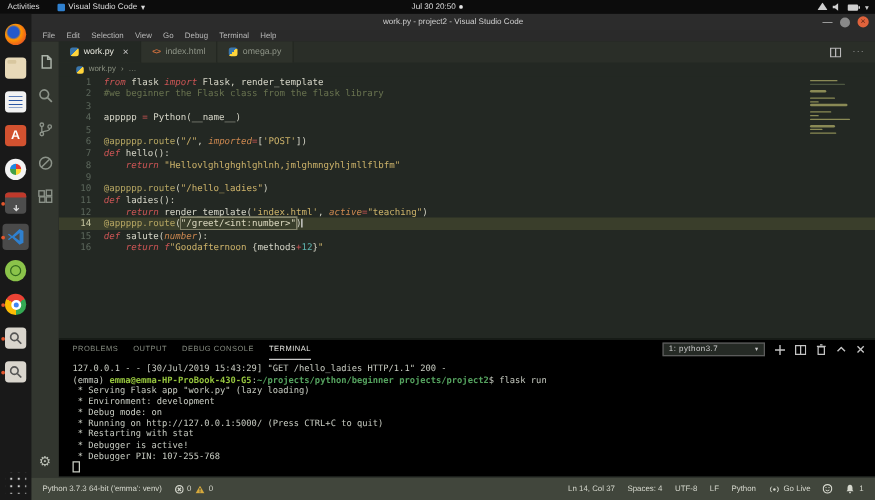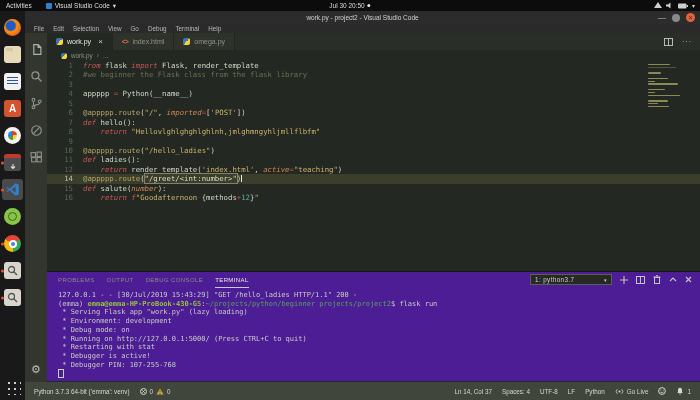--- a/index.html
+++ b/index.html
@@ -76,29 +76,29 @@
   .code-line.current{background:#3a3e2b;}
   .gutter{width:26px;text-align:right;padding-right:10px;color:#5b665b;flex:none;}
   .current .gutter{color:#c6c6a0;}
   .s-fg{color:#d6d6c8}.s-kw{color:#cd5555;font-style:italic}.s-deco{color:#b6a662}.s-str{color:#cdb36a}
   .s-param{color:#cd8850;font-style:italic}.s-op{color:#cd5555}.s-num{color:#5fb3ae}.s-comment{color:#68724f}
   .s-strbox{color:#dcd9c0;box-shadow:0 0 0 1px #82826a;}
   .caret{display:inline-block;width:1px;height:7.5px;background:#e6e6e6;vertical-align:-1px;}
   .minimap{position:absolute;right:4px;top:3px;width:48px;display:flex;flex-direction:column;gap:1.4px;}
   .mm-line{height:1.4px;border-radius:1px;}
   
-  .panel{position:relative;height:110px;background:#4c1d95;border-top:1px solid #171b17;box-sizing:border-box;}
+  .panel{position:relative;height:110px;background:#000000;border-top:1px solid #171b17;box-sizing:border-box;}
   .panel-header{height:16px;display:flex;align-items:center;gap:12px;padding-left:11px;font-size:6px;letter-spacing:.4px;color:#878d82;}
   .ptab{height:16px;display:flex;align-items:center;}
   .ptab.active{color:#e9e9e4;box-shadow:inset 0 -1px 0 #c9c9c9;}
   .panel-controls{position:absolute;right:8px;top:2px;display:flex;align-items:center;gap:8px;color:#c4c4c4;}
   .shell-select{display:flex;align-items:center;gap:10px;border:1px solid #5c5c5c;background:#252a25;color:#cfcfcf;
                 font-size:6.3px;padding:1px 4px;min-width:72px;justify-content:space-between;}
   .terminal{padding:3px 0 0 11px;font-family:"DejaVu Sans Mono",monospace;font-size:7px;line-height:8.7px;white-space:pre;}
-  .t-fg{color:#c8ccc2}.t-green{color:#94c33d;font-weight:bold}.t-path{color:#55a35f;font-weight:normal}
+  .t-fg{color:#c8ccc2}.t-green{color:#94c33d;font-weight:bold}.t-path{color:#55a35f;font-weight:bold}
   .t-cursor{display:inline-block;width:4px;height:7px;border:1px solid #c8ccc2;vertical-align:-1px;}
   
   .statusbar{position:absolute;left:25px;top:382px;width:675px;height:18px;background:#41463c;color:#d6d8ce;font-size:6.3px;
              display:flex;align-items:center;gap:10px;padding:0 9px;box-sizing:border-box;z-index:10;}
   .sb-group{display:flex;align-items:center;gap:10px;}
   .sb-right{margin-left:auto;display:flex;align-items:center;gap:10px;}
   .sb-item{display:flex;align-items:center;gap:3px;}
   svg{display:block}
 </style>
 </head>

